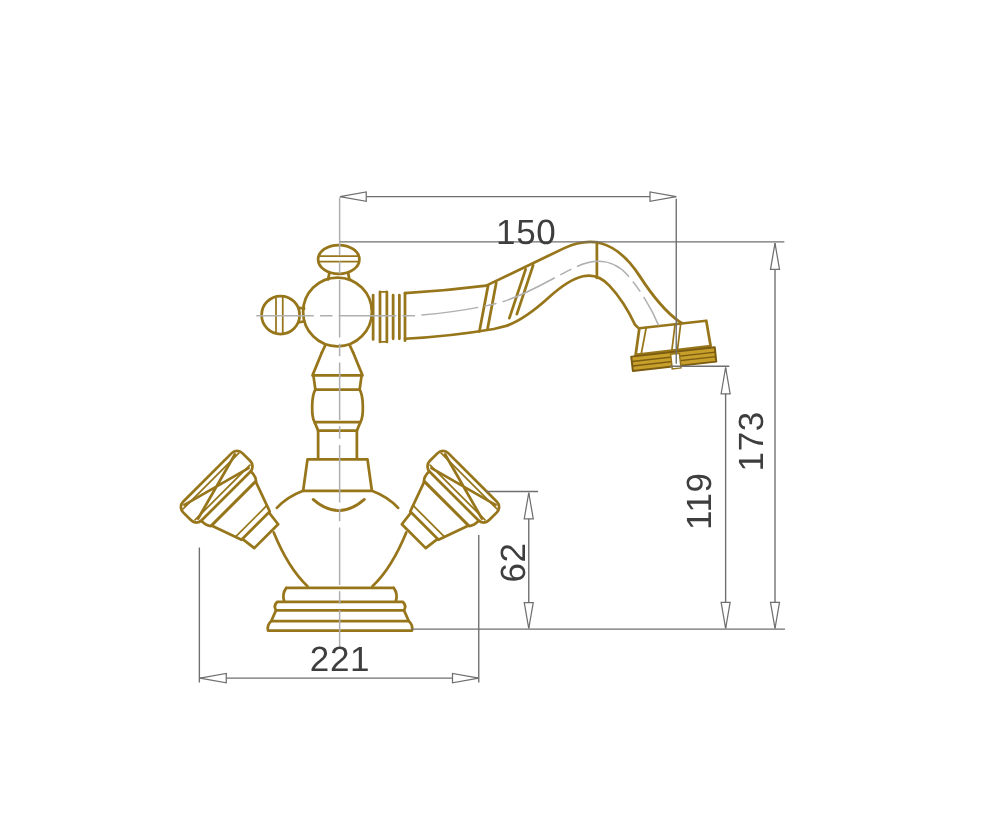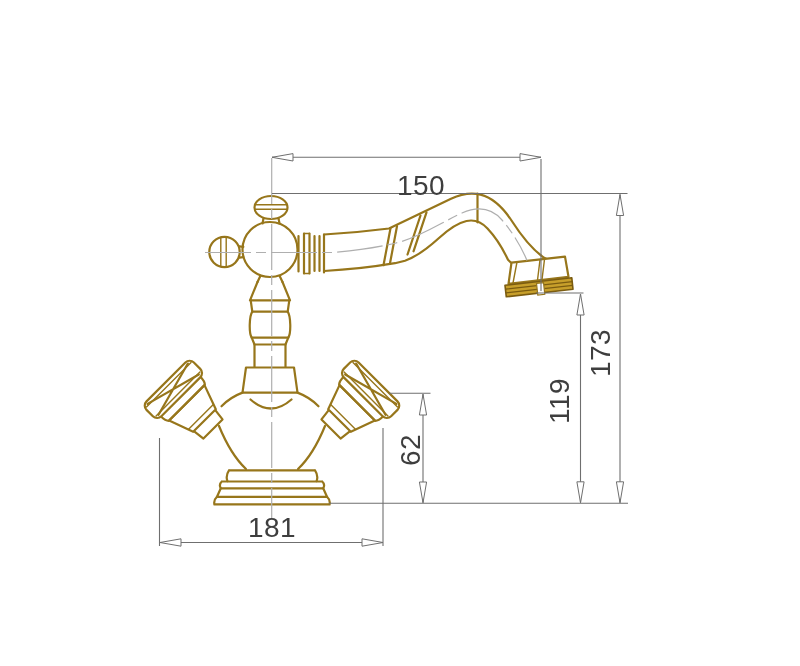--- a/index.html
+++ b/index.html
@@ -175,14 +175,14 @@
         <path class="arrow" d="M 160 542.5 L 181 538.8 L 181 546.2 Z"></path>
         <path class="arrow" d="M 383 542.5 L 362 538.8 L 362 546.2 Z"></path>
       </g>
     </g>
   </svg>
 
   <div class="dim-label" style="left:421px;top:140px;margin-top:46px;">150</div>
   <div class="dim-label rot" style="left:601px;top:353px;">173</div>
   <div class="dim-label rot" style="left:560px;top:401px;">119</div>
   <div class="dim-label rot" style="left:411px;top:450px;">62</div>
-  <div class="dim-label" style="left:272px;top:528px;">181</div>
+  <div class="dim-label" style="left:272px;top:528px;">221</div>
 </div>
 
 </body></html>

